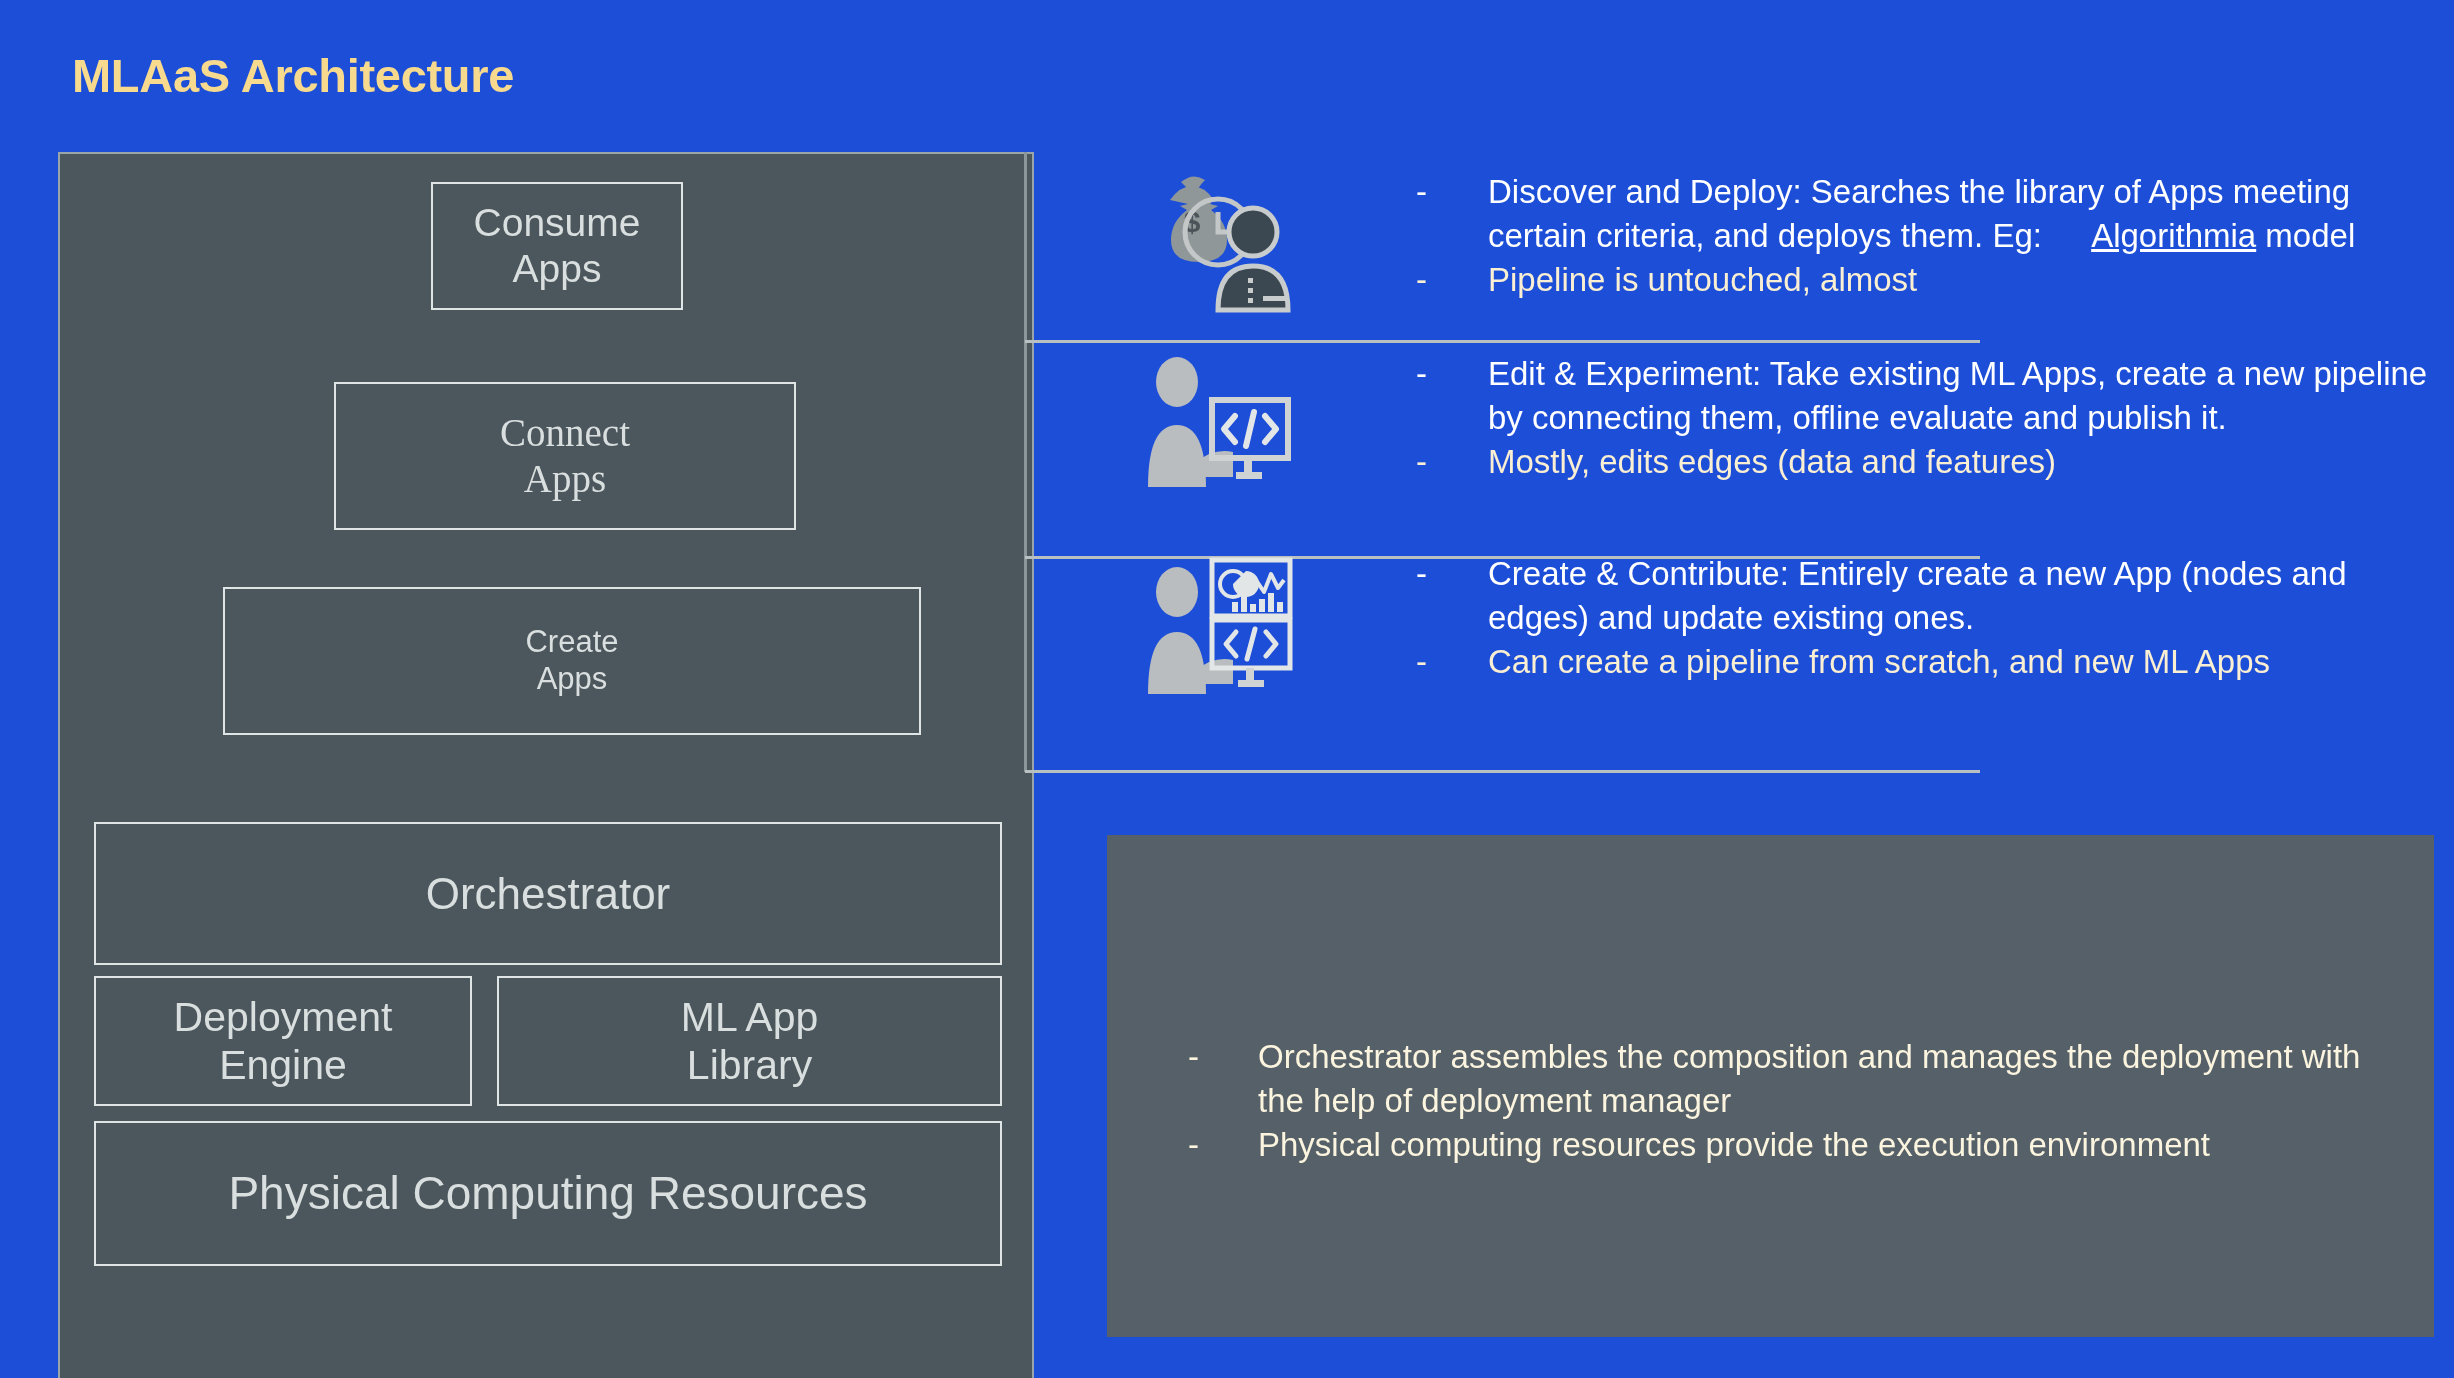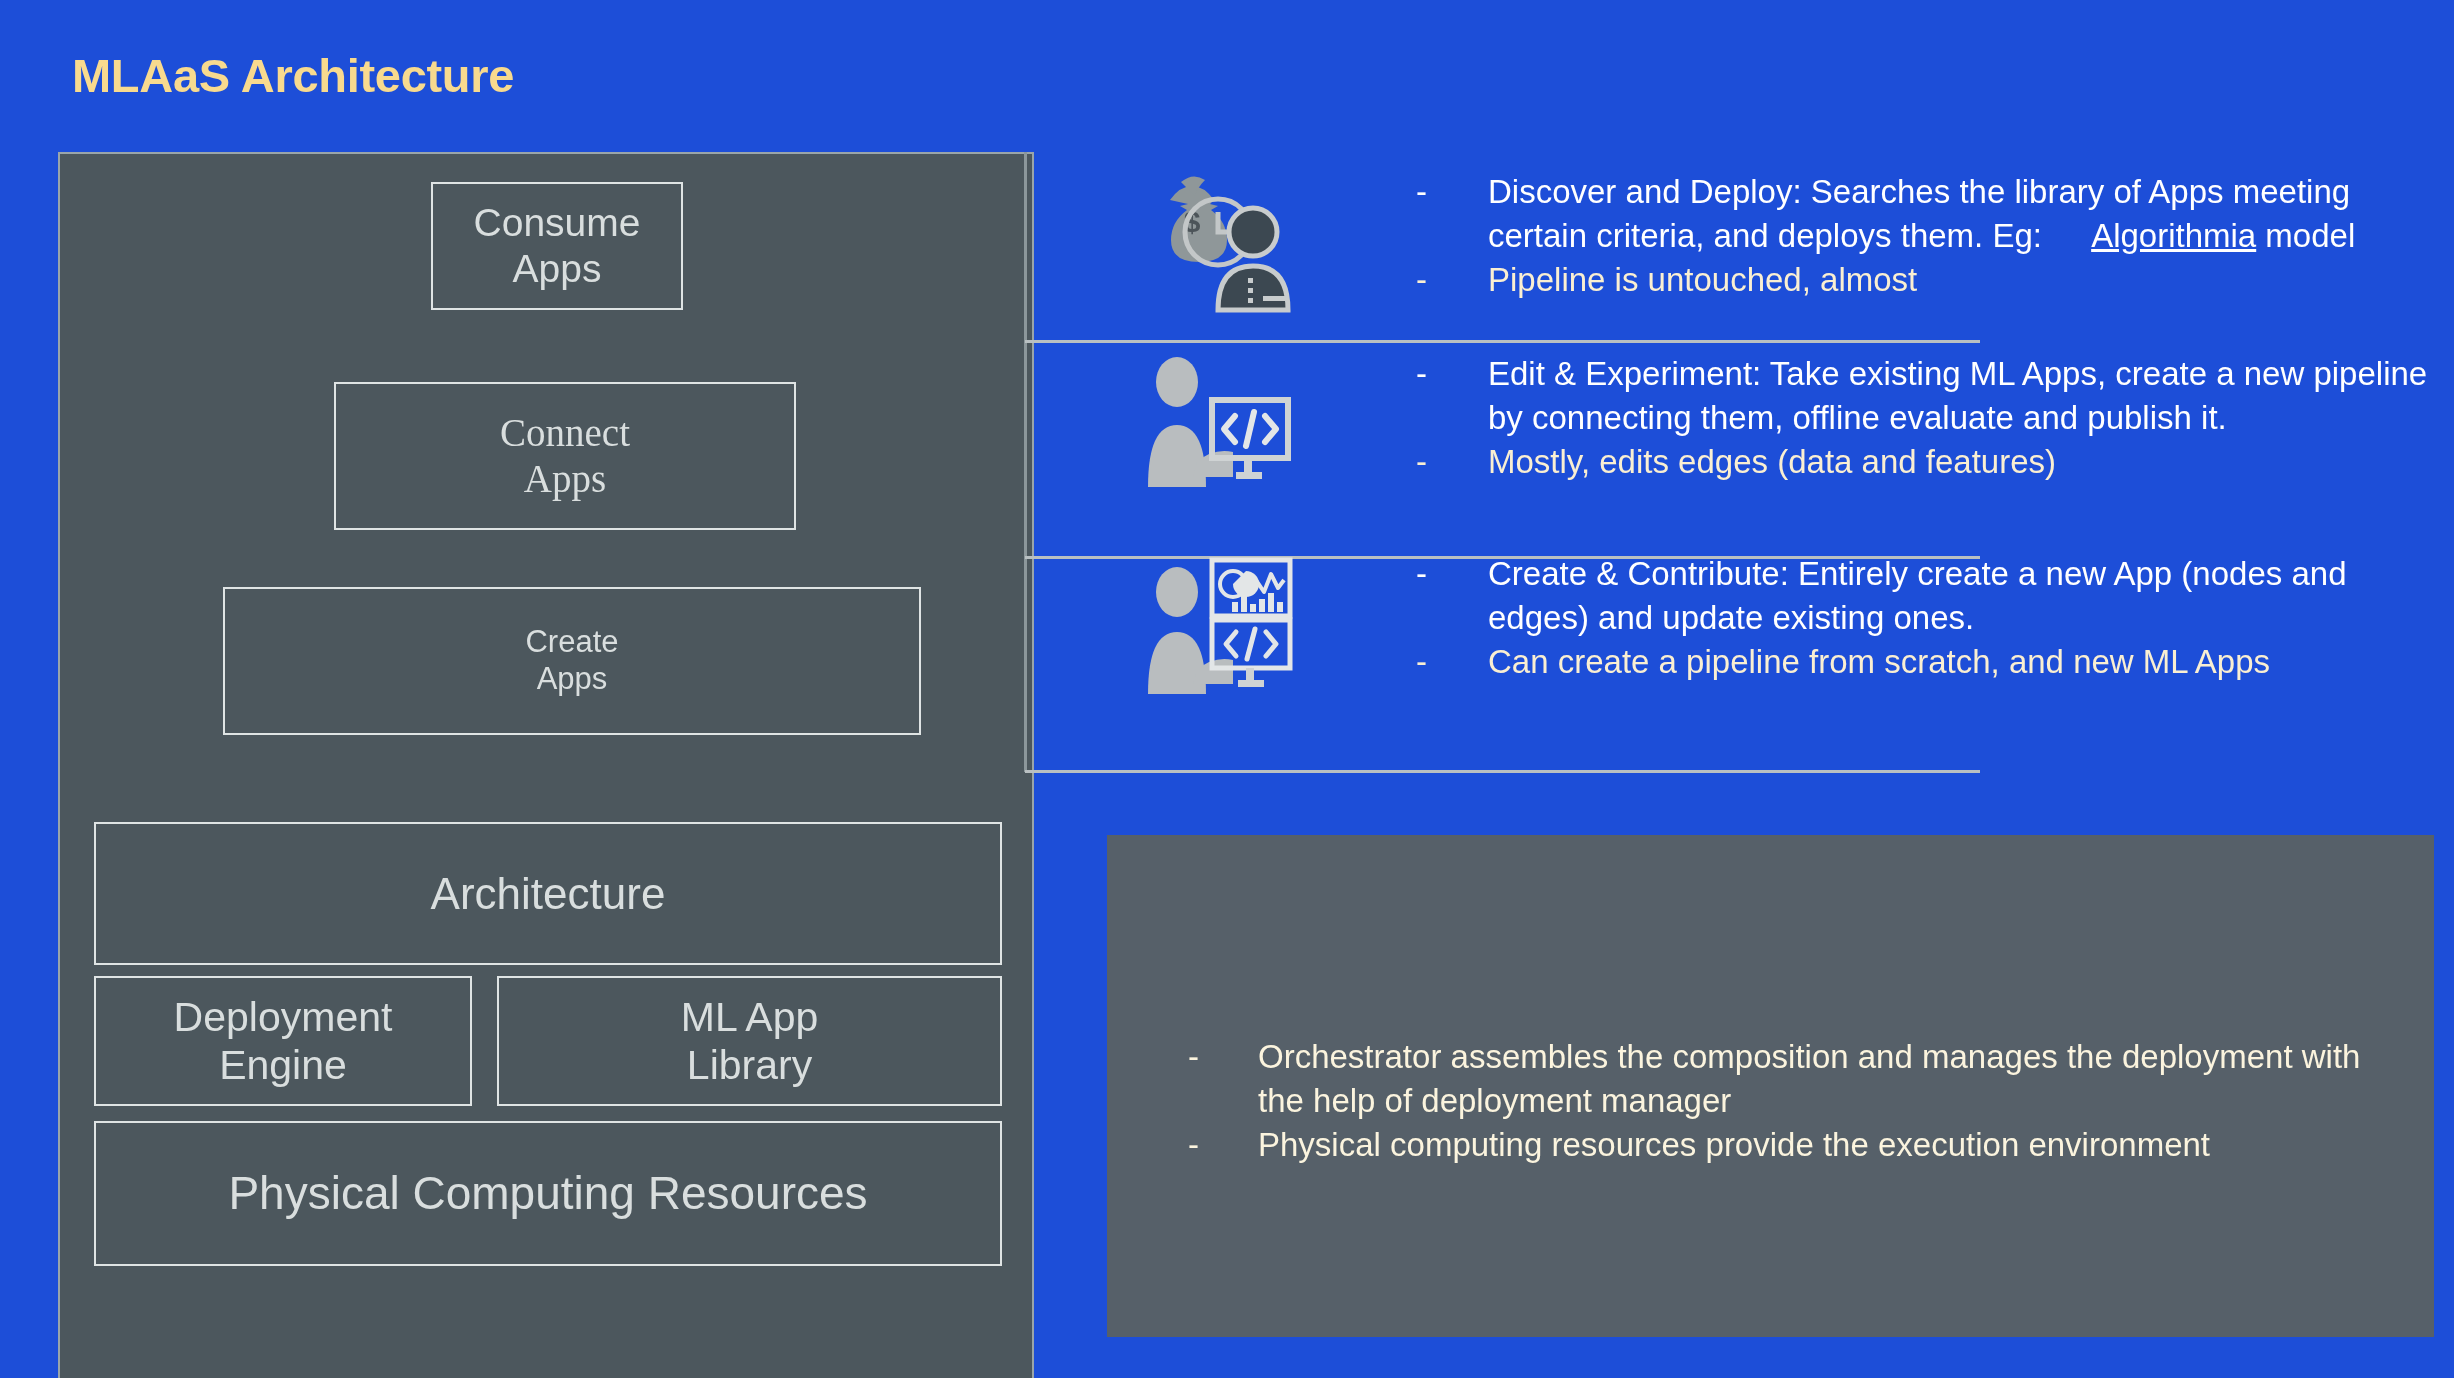--- a/index.html
+++ b/index.html
@@ -169,21 +169,21 @@
       <span class="lbl">Connect
 Apps</span>
     </div>
 
     <div class="arch-box" id="box-create">
       <span class="lbl">Create
 Apps</span>
     </div>
 
     <div class="arch-box" id="box-orch">
-      <span class="lbl">Architecture</span>
+      <span class="lbl">Orchestrator</span>
     </div>
 
     <div class="arch-box" id="box-deploy">
       <span class="lbl">Deployment
 Engine</span>
     </div>
 
     <div class="arch-box" id="box-mlapp">
       <span class="lbl">ML App
 Library</span>

